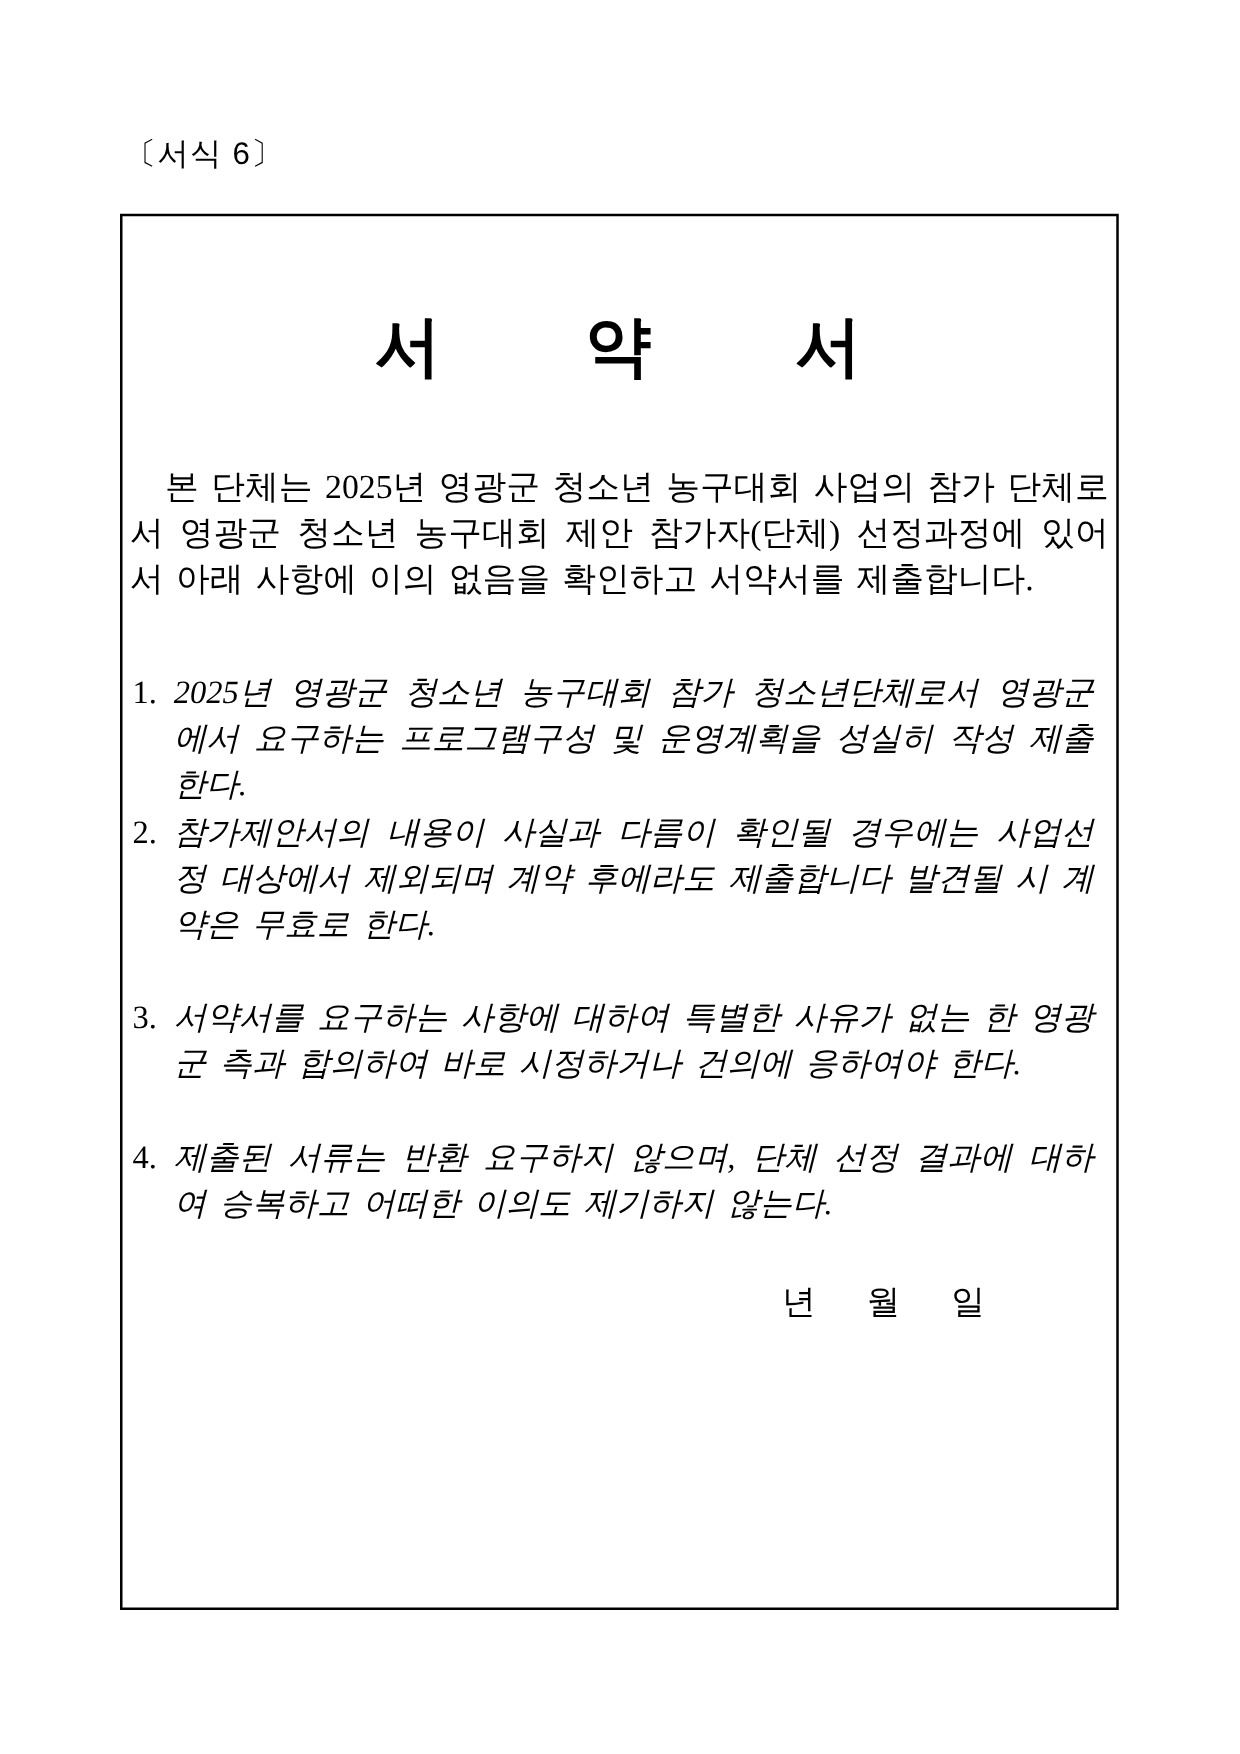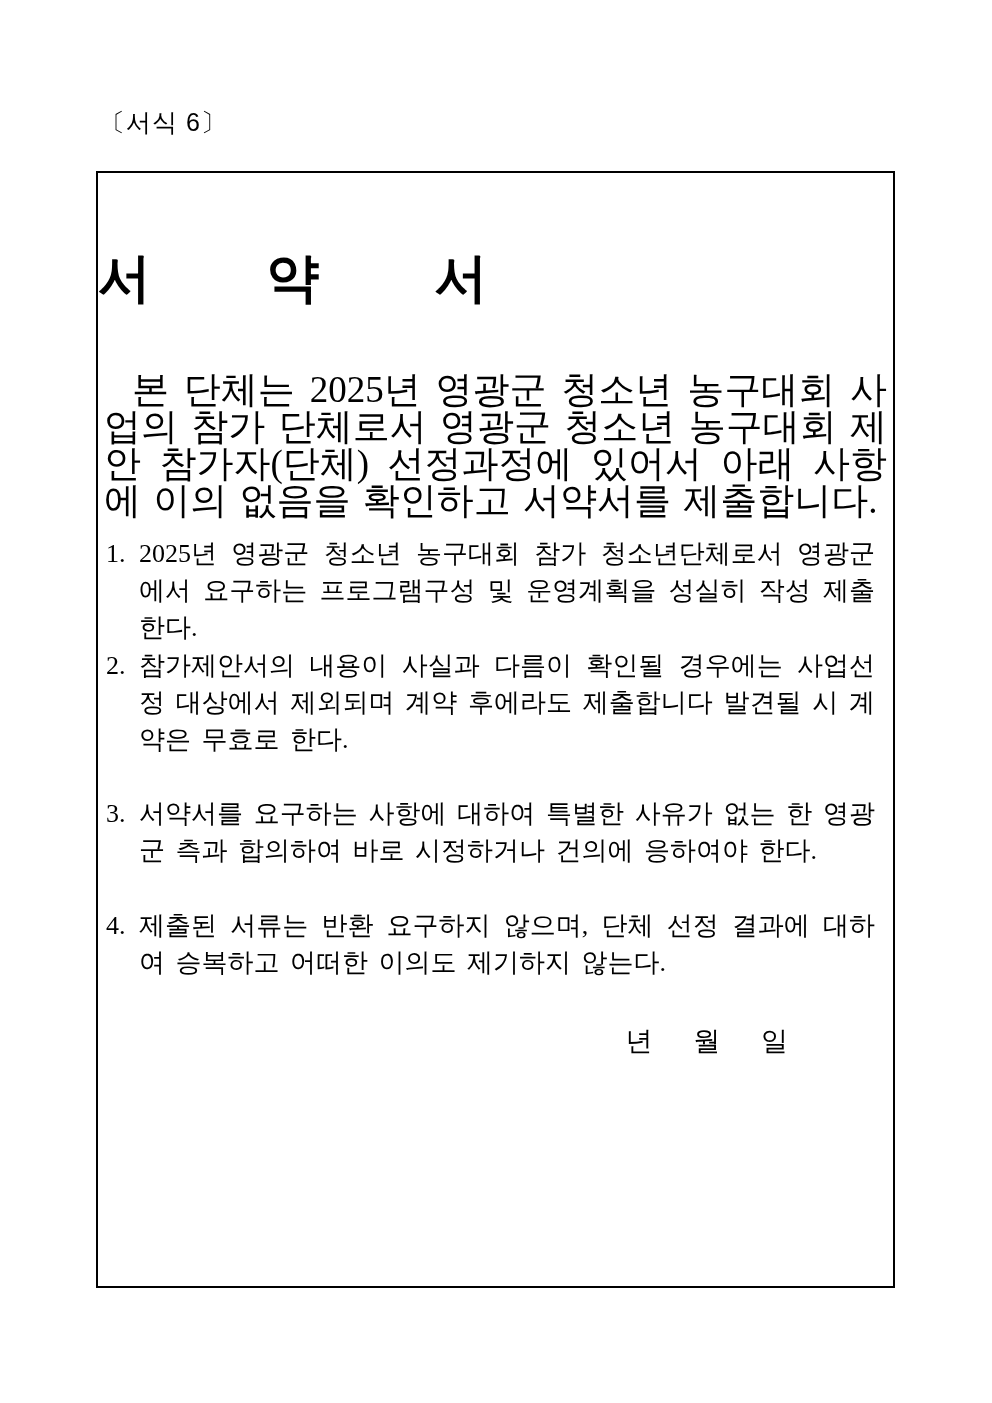--- a/index.html
+++ b/index.html
@@ -33,33 +33,33 @@
     width: 799px;
     height: 1117px;
     border: 2px solid #000000;
     background: #ffffff;
   }
   .doc-title {
     position: absolute;
     top: 76px;
     left: 0;
     width: 100%;
-    text-align: left;
+    text-align: center;
     font-size: 53px;
     font-weight: bold;
     line-height: 1.1;
     word-spacing: 98px;
     letter-spacing: 2px;
   }
   .doc-intro {
     position: absolute;
     top: 198px;
     left: 6px;
     right: 6px;
-    font-size: 37px;
+    font-size: 27px;
     line-height: 37px;
     text-align: justify;
     text-indent: 28px;
     word-spacing: 3px;
   }
   .doc-item {
     position: absolute;
     left: 8px;
     right: 18px;
     display: flex;
@@ -67,20 +67,21 @@
     line-height: 37px;
   }
   .doc-item .item-num {
     flex: 0 0 33px;
     white-space: nowrap;
   }
   .doc-item .item-text {
     flex: 1 1 auto;
     text-align: justify;
     word-spacing: 4px;
+    font-style: italic;
   }
   .item-1 { top: 362px; }
   .item-2 { top: 474px; }
   .item-3 { top: 622px; }
   .item-4 { top: 734px; }
   .date-line {
     position: absolute;
     top: 850px;
     left: 0;
     right: 105px;

